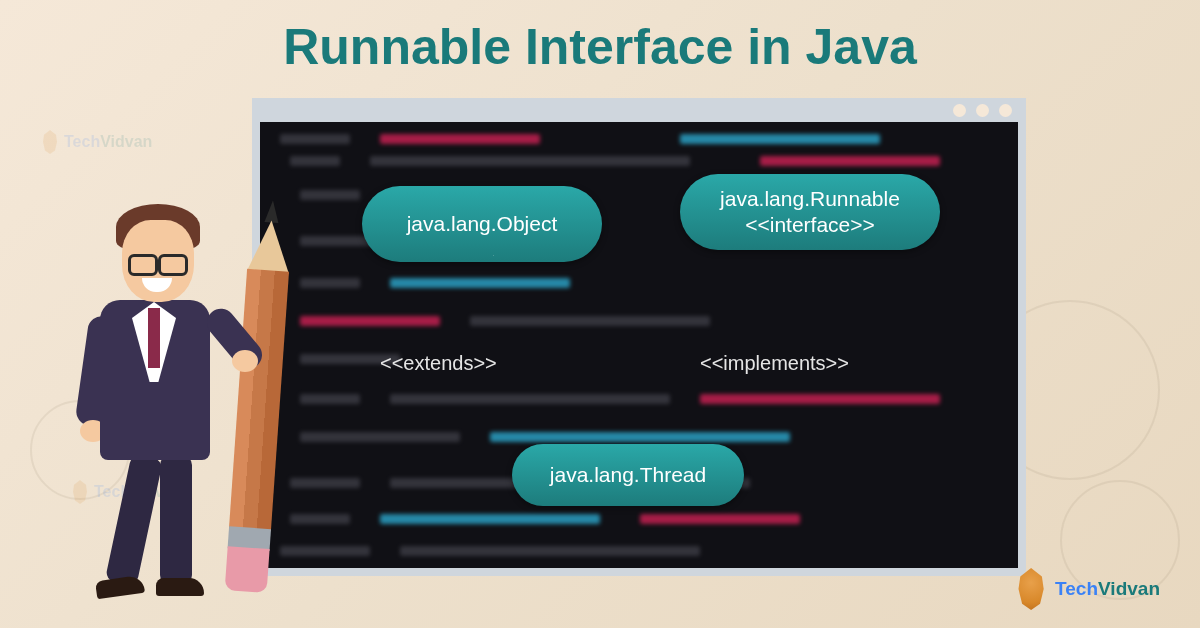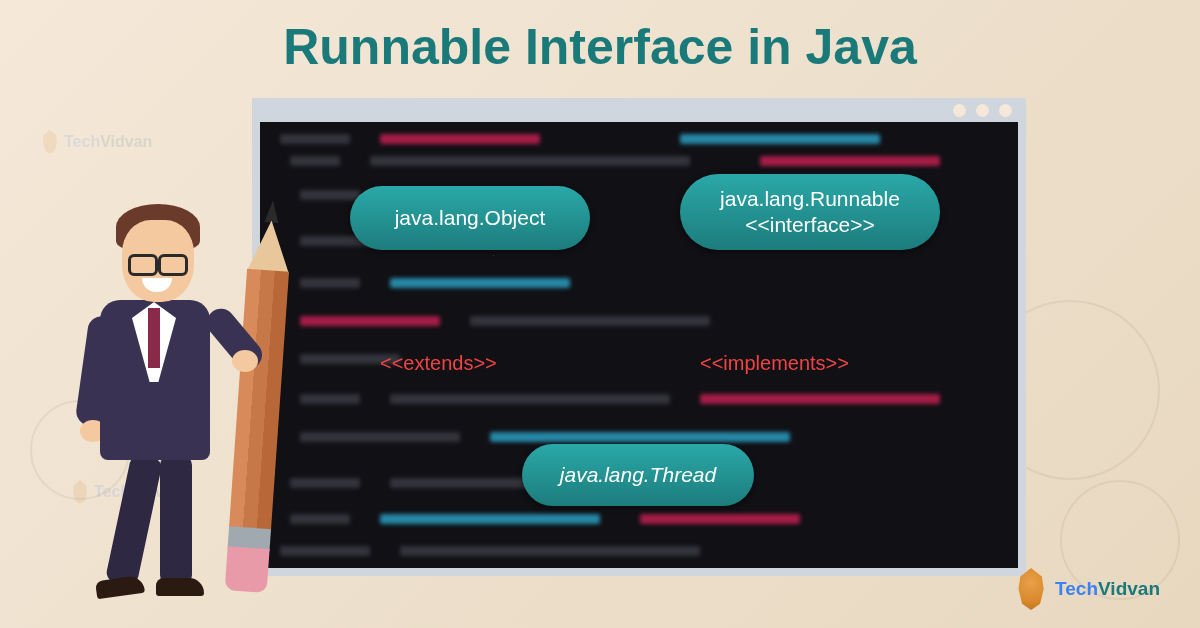--- a/index.html
+++ b/index.html
@@ -74,27 +74,27 @@
   font-weight: 500;
   border-radius: 40px;
   display: flex;
   flex-direction: column;
   align-items: center;
   justify-content: center;
   padding: 0 28px;
   line-height: 1.25;
   box-shadow: 0 2px 6px rgba(0,0,0,0.4);
 }
-.pill-object { left: 90px; top: 80px; width: 240px; height: 64px; }
+.pill-object { left: 102px; top: 80px; width: 240px; height: 76px; }
 .pill-runnable { left: 420px; top: 68px; width: 260px; height: 76px; }
-.pill-thread { left: 262px; top: 338px; width: 232px; height: 62px; font-style: italic; }
+.pill-thread { left: 252px; top: 338px; width: 232px; height: 62px; }
 
 .rel-label {
   position: absolute;
-  color: #ef4444;
+  color: #e5e5e5;
   font-size: 20px;
   font-weight: 500;
 }
 .lbl-extends { left: 120px; top: 246px; }
 .lbl-implements { left: 440px; top: 246px; }
 
 
 .arrows { position: absolute; inset: 0; }
 
 

